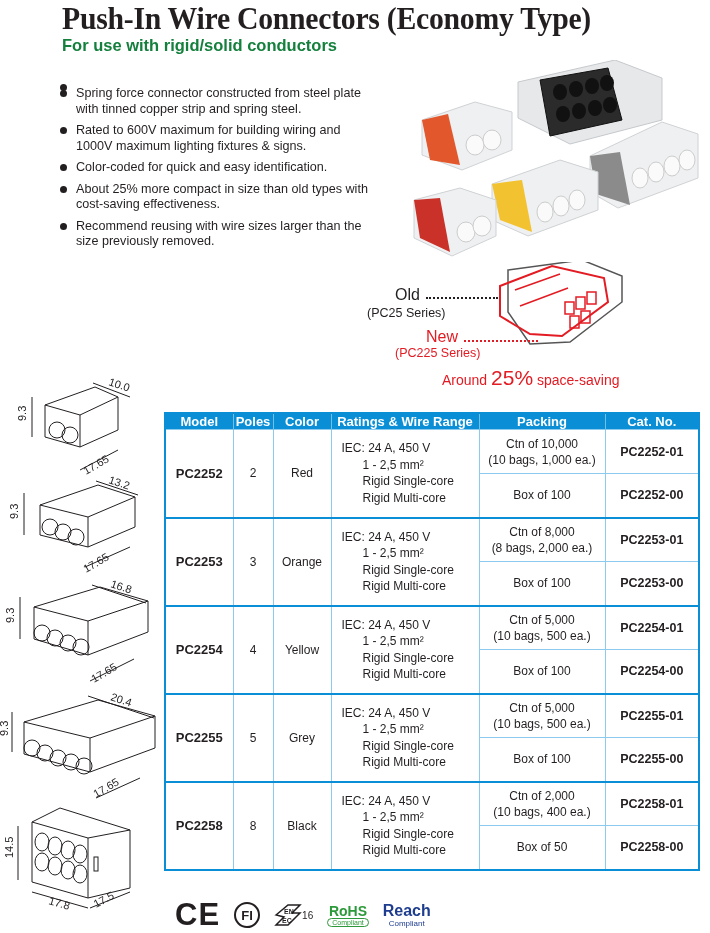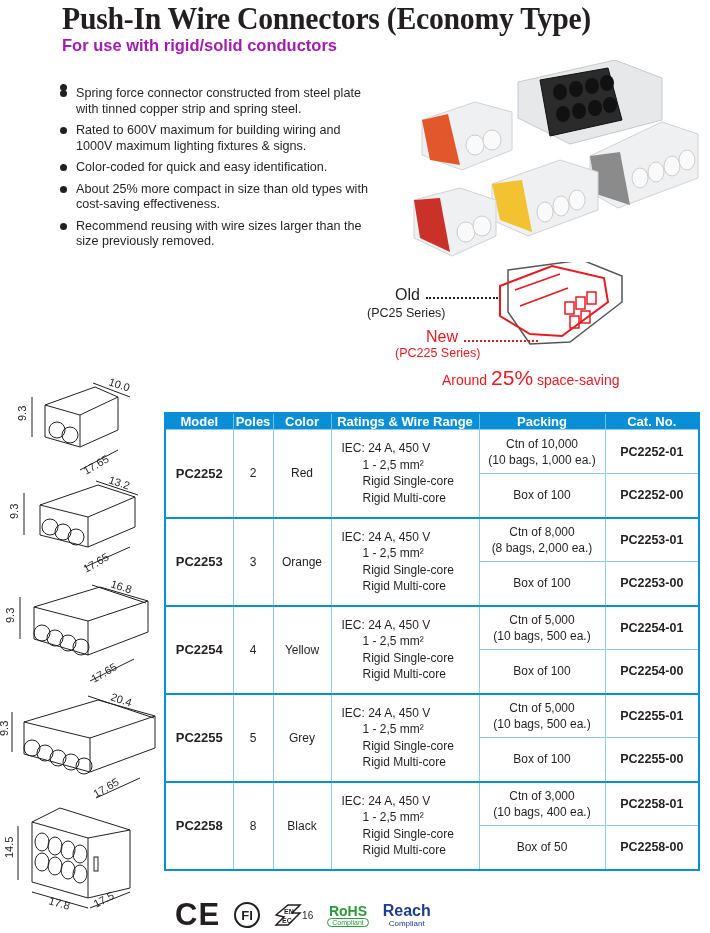--- a/index.html
+++ b/index.html
@@ -1,18 +1,18 @@
 <!DOCTYPE html>
 <html><head>
 <meta charset="utf-8">
 <style>
   * { box-sizing: border-box; margin: 0; padding: 0; }
   body { width: 710px; height: 933px; background: #ffffff; position: relative; overflow: hidden; font-family: "Liberation Sans", sans-serif; color: #231f20; }
   .title { position: absolute; left: 62px; top: 0px; font-family: "Liberation Serif", serif; font-weight: bold; font-size: 32px; letter-spacing: -0.3px; color: #231f20; white-space: nowrap; transform: scaleX(0.93); transform-origin: left top; }
-  .subtitle { position: absolute; left: 62px; top: 36px; font-family: "Liberation Sans", sans-serif; font-weight: bold; font-size: 16.5px; color: #a21caf; white-space: nowrap; }
+  .subtitle { position: absolute; left: 62px; top: 36px; font-family: "Liberation Sans", sans-serif; font-weight: bold; font-size: 16.5px; color: #15803d; white-space: nowrap; }
   .features { position: absolute; left: 58px; top: 80px; width: 320px; list-style: none; }
   .features li { position: relative; padding-left: 18px; font-size: 12.6px; line-height: 15.5px; margin-bottom: 6px; color: #231f20; }
   .features li .bullet { position: absolute; left: 2px; top: 4px; width: 7px; height: 7px; border-radius: 50%; background: #231f20; }
 
   .photo { position: absolute; left: 400px; top: 60px; width: 300px; height: 210px; }
   .compare { position: absolute; left: 360px; top: 262px; width: 340px; height: 130px; }
   .lbl-old { position: absolute; left: 395px; top: 286px; font-size: 16px; color: #231f20; }
   .lbl-old-series { position: absolute; left: 367px; top: 306px; font-size: 12.5px; color: #231f20; }
   .lbl-new { position: absolute; left: 426px; top: 328px; font-size: 16px; color: #e31b23; }
   .lbl-new-series { position: absolute; left: 395px; top: 346px; font-size: 12.5px; color: #e31b23; }
@@ -318,21 +318,21 @@
         <td class="model" rowspan="2">PC2258</td>
         <td class="poles" rowspan="2">8</td>
         <td class="color" rowspan="2">Black</td>
         <td class="rating" rowspan="2">
           <span style="display: block;">IEC: 24 A, 450 V</span>
           <span class="ind" style="display: block;">1 - 2,5 mm²</span>
           <span class="ind" style="display: block;">Rigid Single-core</span>
           <span class="ind" style="display: block;">Rigid Multi-core</span>
         </td>
         <td class="pack">
-          <span style="display: block;">Ctn of 3,000</span>
+          <span style="display: block;">Ctn of 2,000</span>
           <span style="display: block;">(10 bags, 400 ea.)</span>
         </td>
         <td class="cat">PC2258-01</td>
       </tr>
       <tr>
         <td class="pack">
           <span style="display: block; text-align: center;">Box of 50</span>
         </td>
         <td class="cat">PC2258-00</td>
       </tr>

